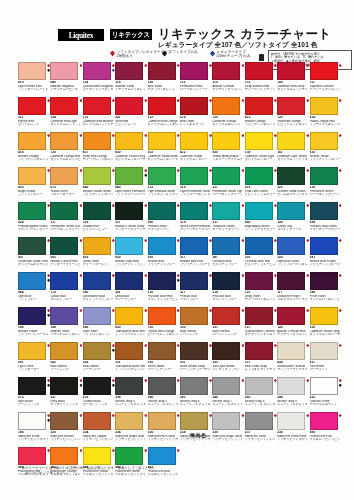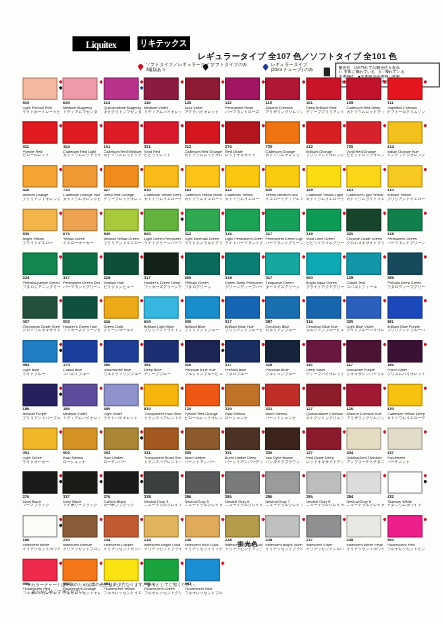--- a/index.html
+++ b/index.html
@@ -138,20 +138,21 @@
   <div id="header">
 
     <div class="logo-box" id="logo-liquitex">
       <span>Liquitex</span>
     </div>
 
     <div class="logo-box" id="logo-katakana">
       <span>リキテックス</span>
     </div>
 
+    <div id="title">リキテックス カラーチャート</div>
     <div id="subtitle">レギュラータイプ 全107 色／ソフトタイプ 全101 色</div>
 
     <div id="legend">
       <div class="legend-item" id="lg0">
         <span class="mk mk-red"></span>
         <span class="lt">
           <span>ソフトタイプ／レギュラータイプ</span><br>
           <span>2種類あり</span>
         </span>
       </div>

